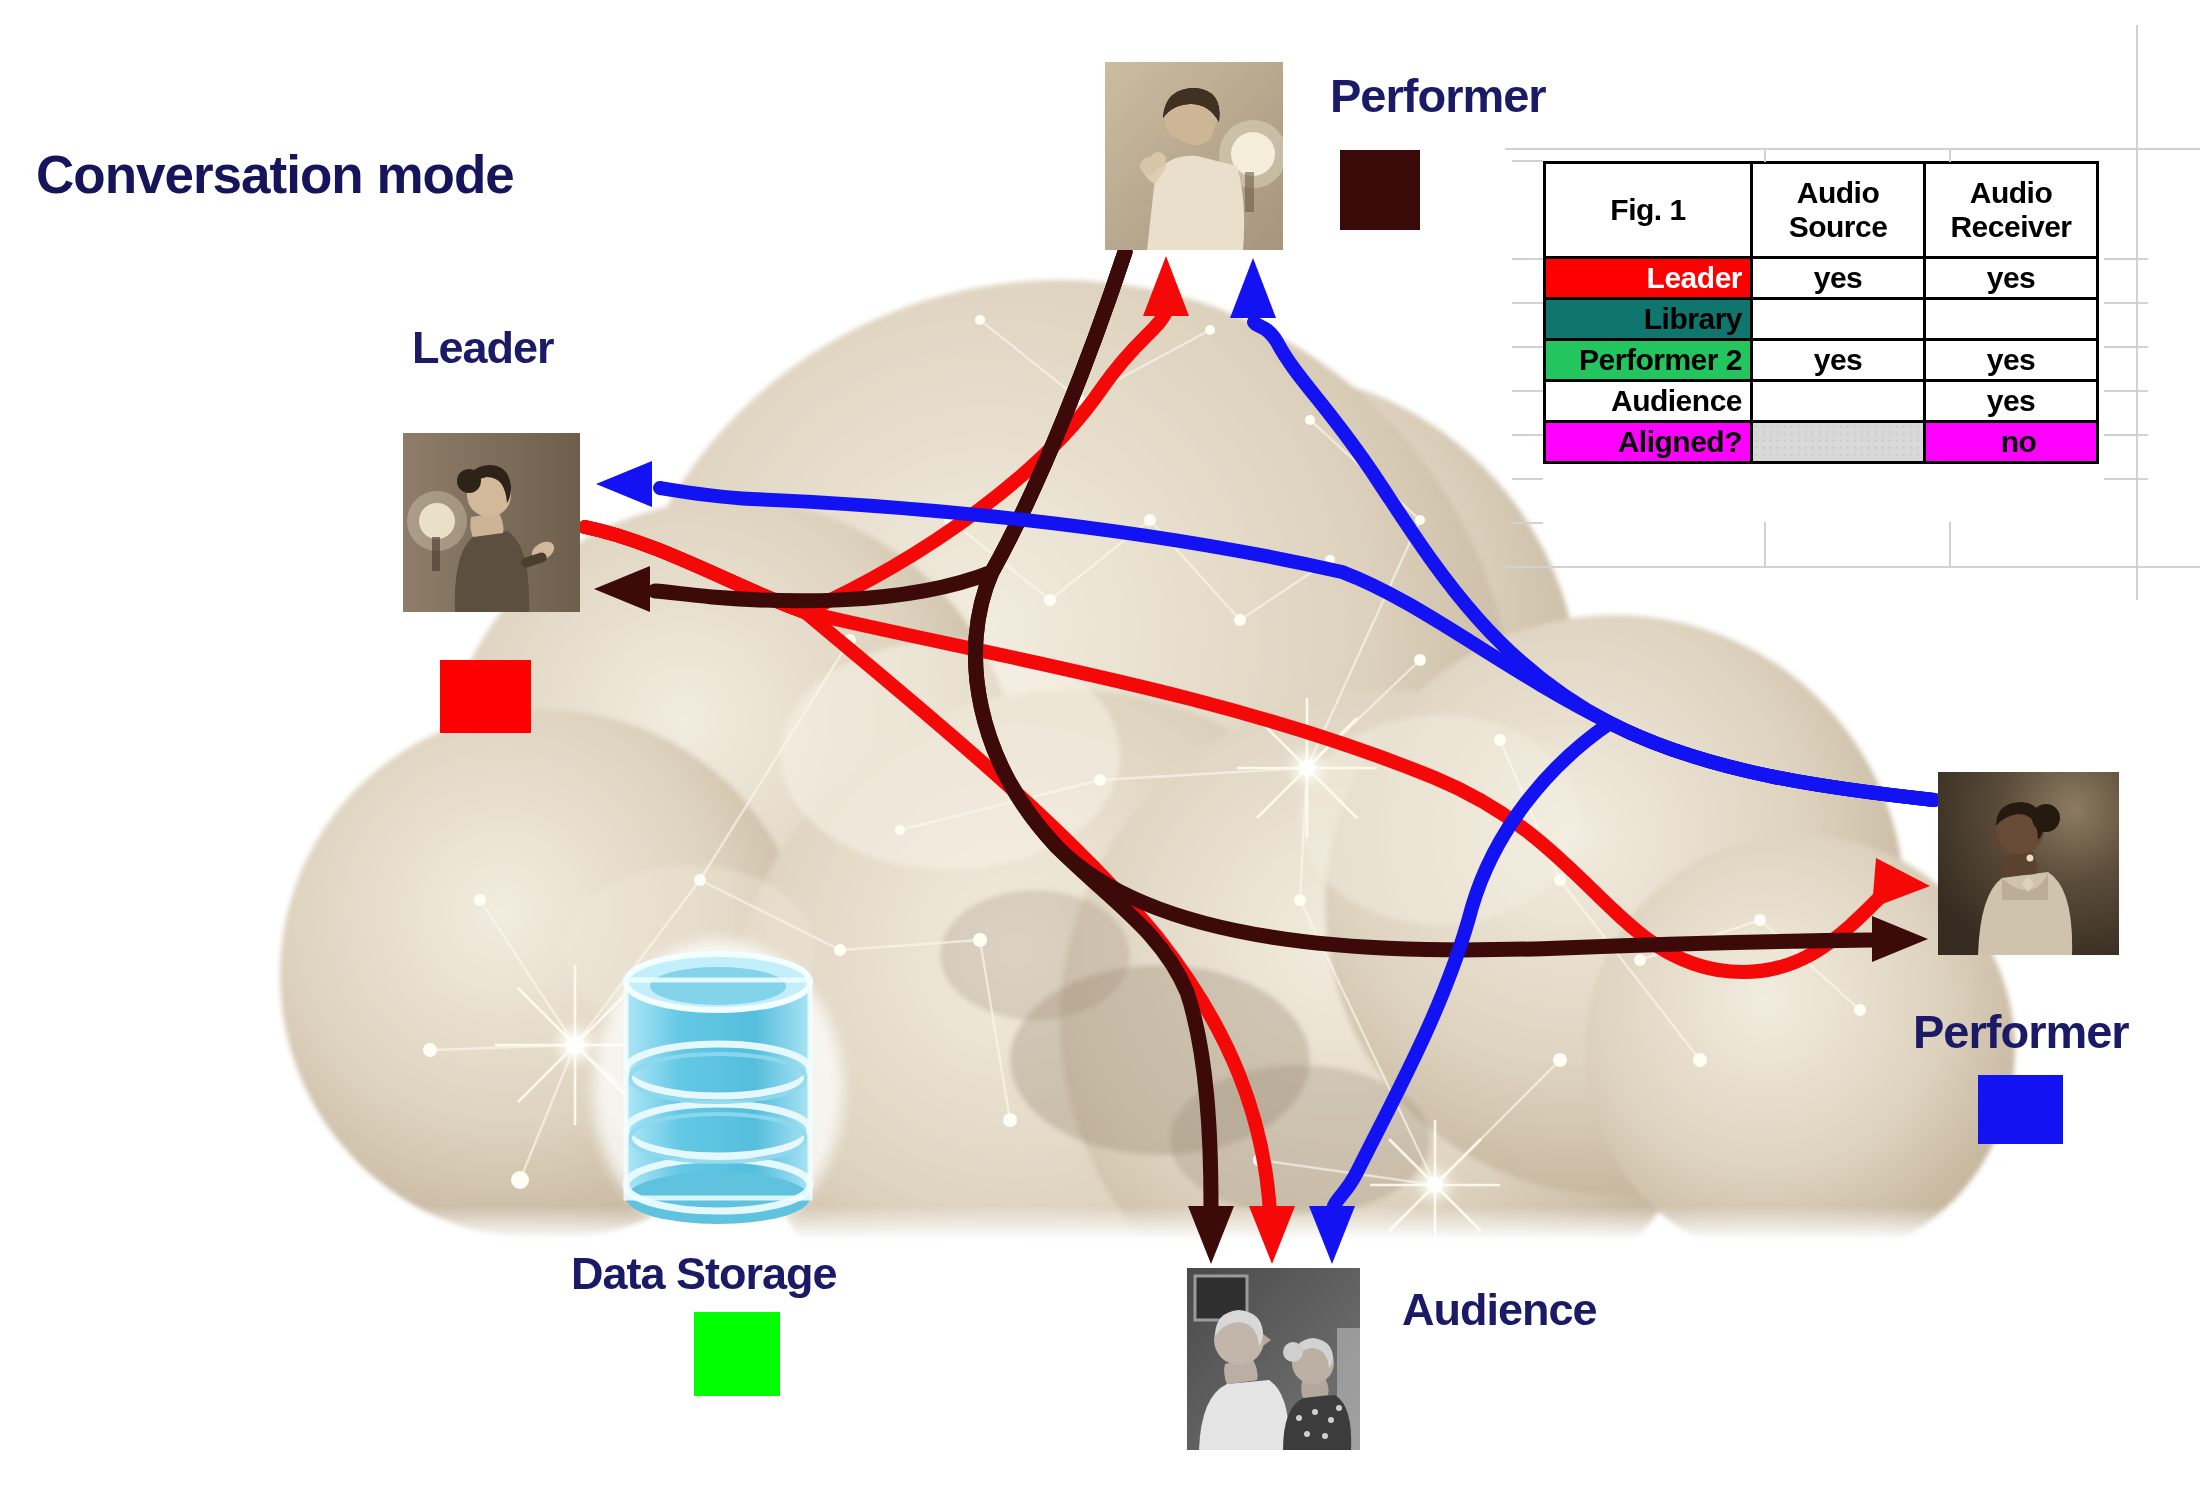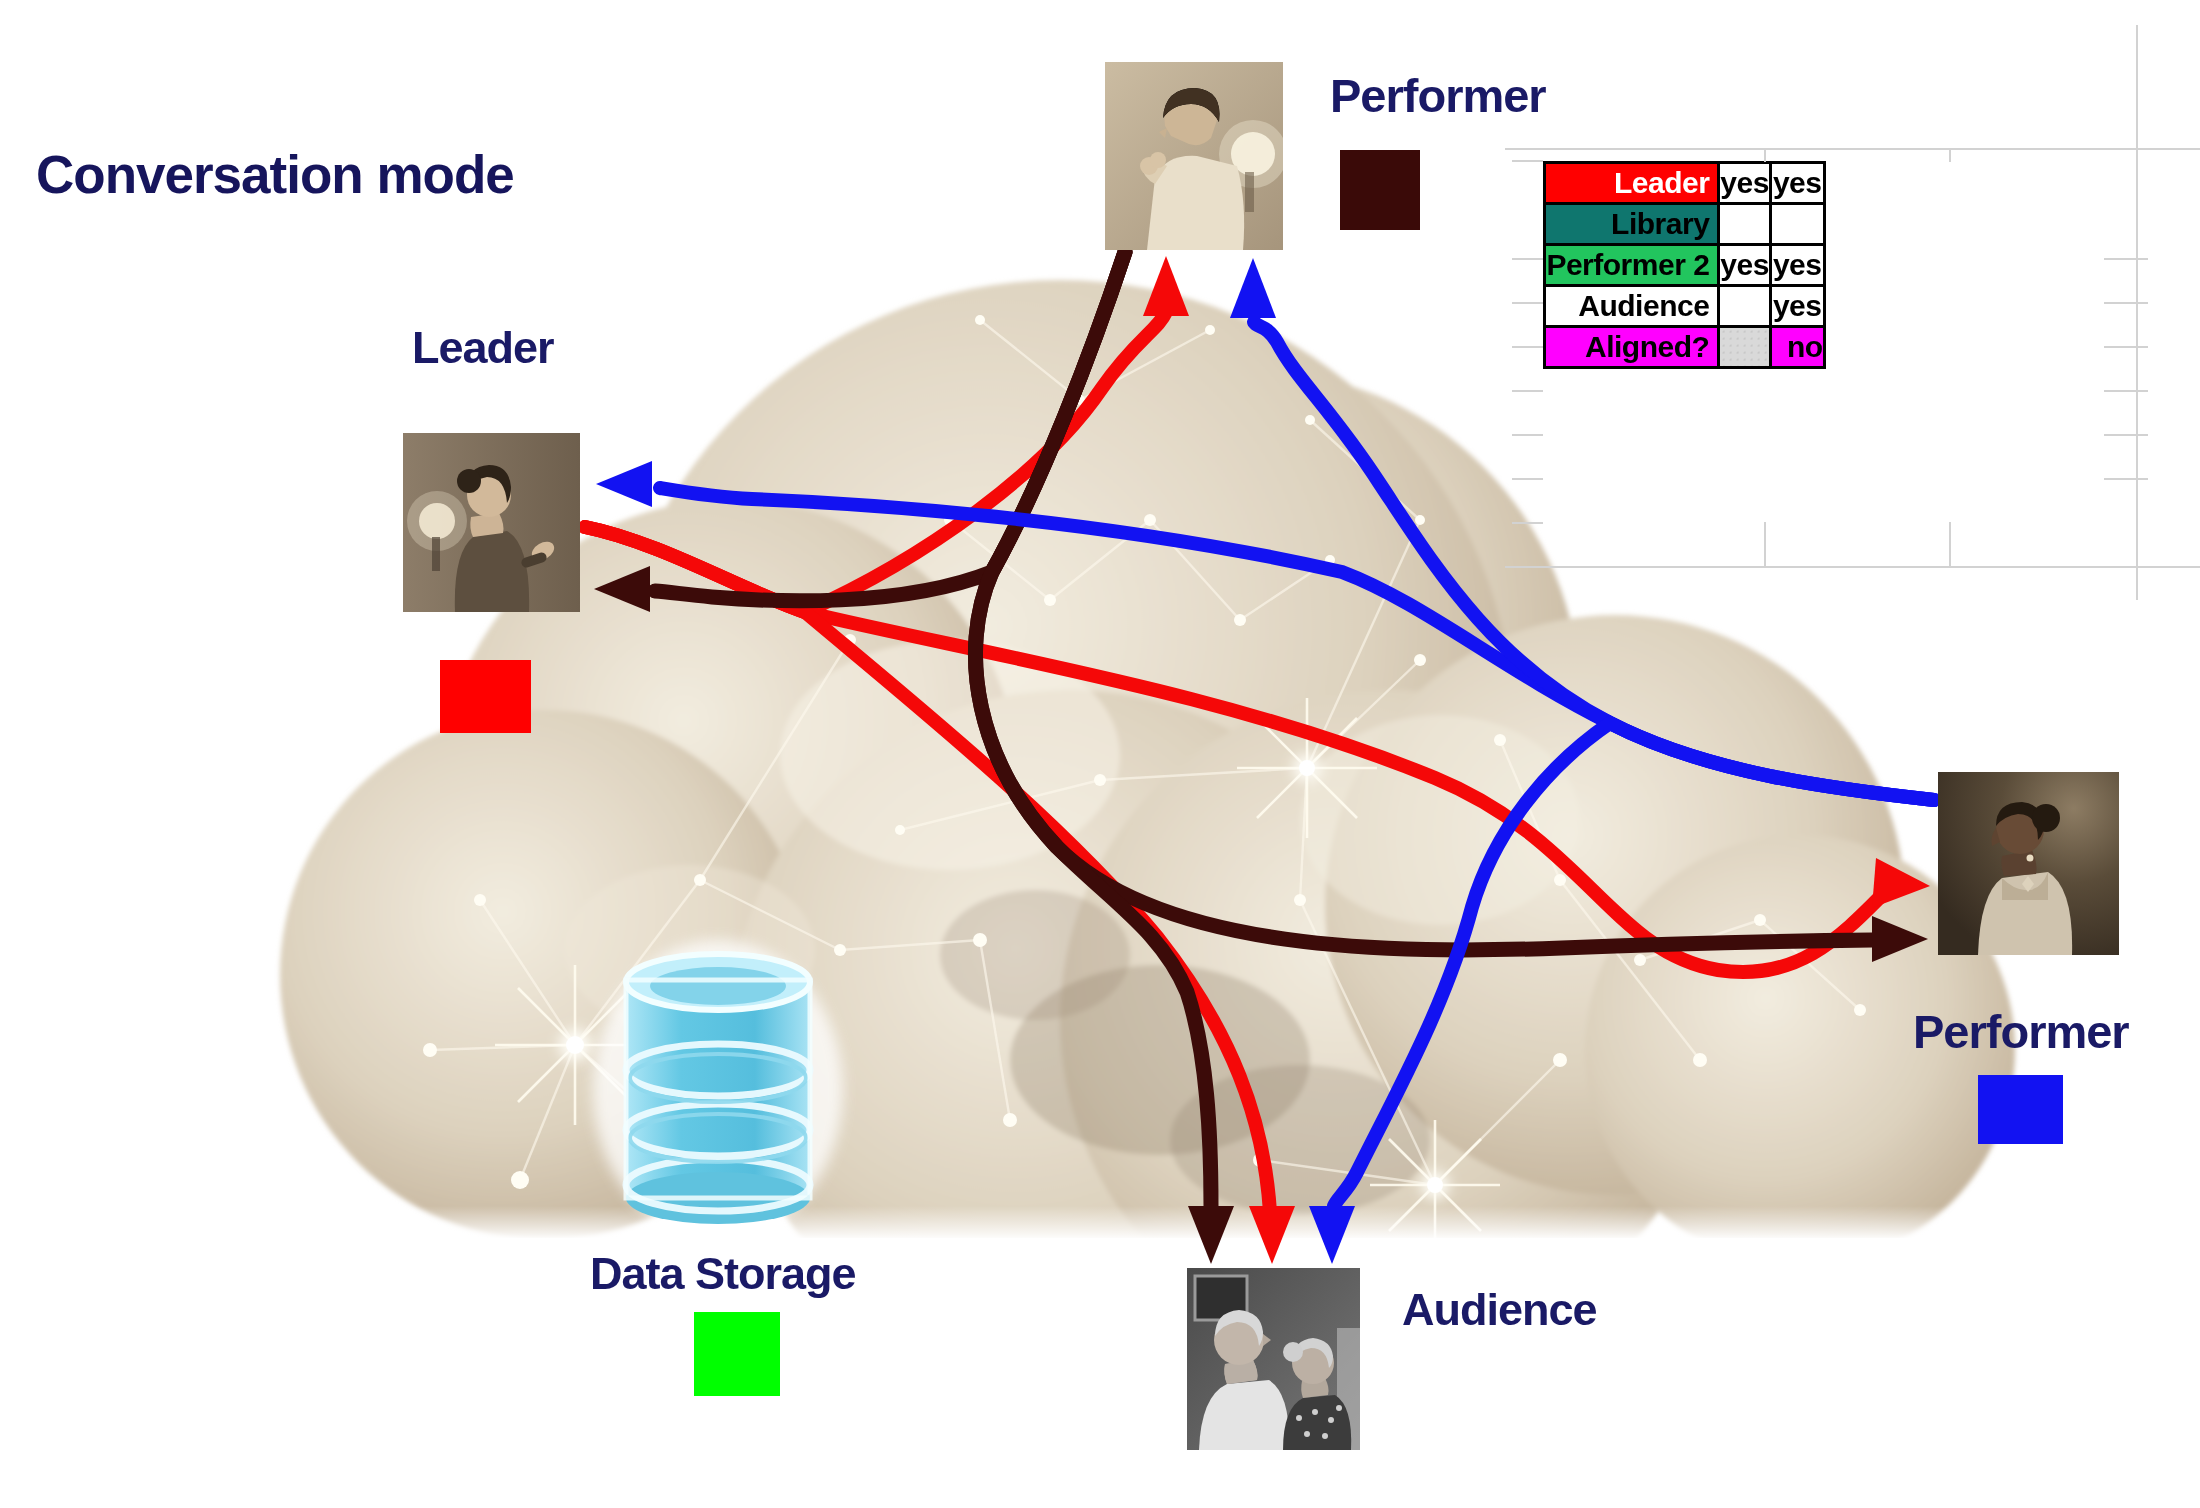--- a/index.html
+++ b/index.html
@@ -214,21 +214,21 @@
     <polygon points="1253,258 1230,318 1276,318" fill="#1212f2"></polygon>
     <polygon points="1332,1264 1309,1206 1355,1206" fill="#1212f2"></polygon>
   </g>
 </svg>
 
 <div class="abs page-title" style="left:36px;top:144px;">Conversation mode</div>
 <div class="abs node-label" style="left:1330px;top:68px;font-size:47px;">Performer</div>
 <div class="abs node-label" style="left:412px;top:322px;">Leader</div>
 <div class="abs node-label" style="left:1913px;top:1004px;font-size:47px;">Performer</div>
 <div class="abs node-label" style="left:1402px;top:1284px;">Audience</div>
-<div class="abs node-label" style="left:590px;top:1248px;">Data Storage</div>
+<div class="abs node-label" style="left:571px;top:1248px;">Data Storage</div>
 
 <div class="chip" style="left: 1340px; top: 150px; width: 80px; height: 80px; background-color: rgb(58, 10, 8);"></div>
 <div class="chip" style="left: 440px; top: 660px; width: 91px; height: 73px; background-color: rgb(255, 0, 0);"></div>
 <div class="chip" style="left: 1978px; top: 1075px; width: 85px; height: 69px; background-color: rgb(18, 18, 242);"></div>
 <div class="chip" style="left: 694px; top: 1312px; width: 86px; height: 84px; background-color: rgb(0, 255, 0);"></div>
 
 <div class="photo" style="left:1105px;top:62px;width:178px;height:188px;">
   <svg width="178" height="188" viewBox="0 0 178 188">
     <defs>
         <linearGradient id="p1bg" x1="0" y1="0" x2="1" y2="1">
@@ -323,20 +323,25 @@
       </g>
     <path d="M116,130 Q113,122 115,113 L138,110 Q143,120 141,127 Z" fill="#b3a89c"></path>
     <circle cx="126" cy="95" r="21" fill="#bcb0a4"></circle>
     <path d="M106,92 Q106,72 126,70 Q144,72 146,88 Q146,96 142,100 Q140,80 124,80 Q112,82 106,92 Z" fill="#d2d2d2"></path>
     <circle cx="106" cy="84" r="10" fill="#cfcfcf"></circle>
   </svg>
 </div>
 
 <table class="fig-table">
   <tbody>
+      <tr class="hdr">
+    <td class="c0">Fig. 1</td>
+    <td class="c1">Audio Source</td>
+    <td class="c2">Audio Receiver</td>
+  </tr>
   <tr class="row">
     <td class="lbl" style="background-color: rgb(255, 0, 0); color: rgb(255, 255, 255);">Leader</td>
     <td class="val" style="background-color: rgb(255, 255, 255);">yes</td>
     <td class="val" style="background-color: rgb(255, 255, 255);">yes</td>
   </tr>
   <tr class="row">
     <td class="lbl" style="background-color: #0f766e; color: rgb(0, 0, 0);">Library</td>
     <td class="val" style="background-color: rgb(255, 255, 255);"></td>
     <td class="val" style="background-color: rgb(255, 255, 255);"></td>
   </tr>

